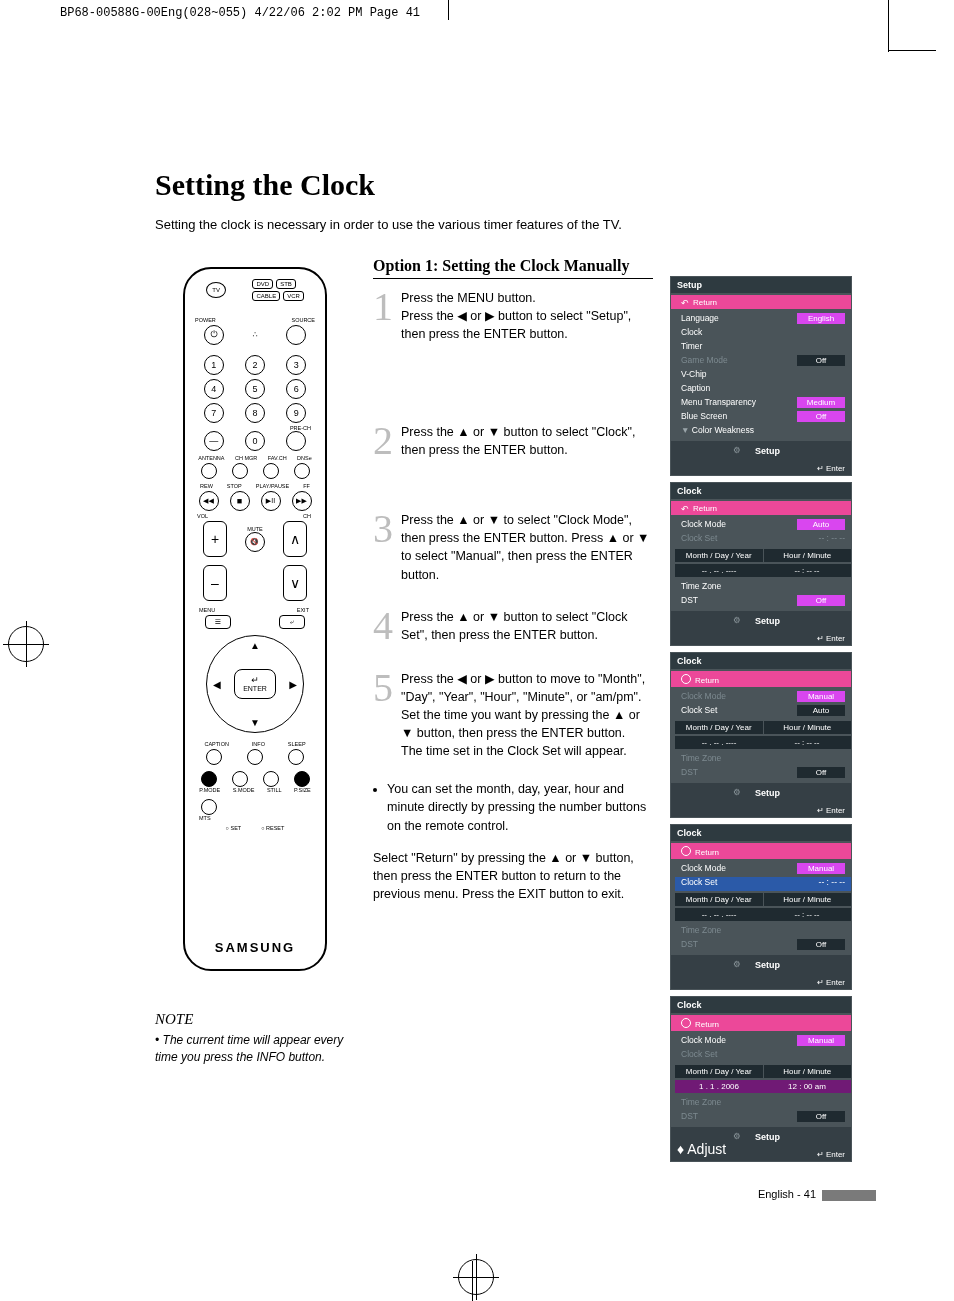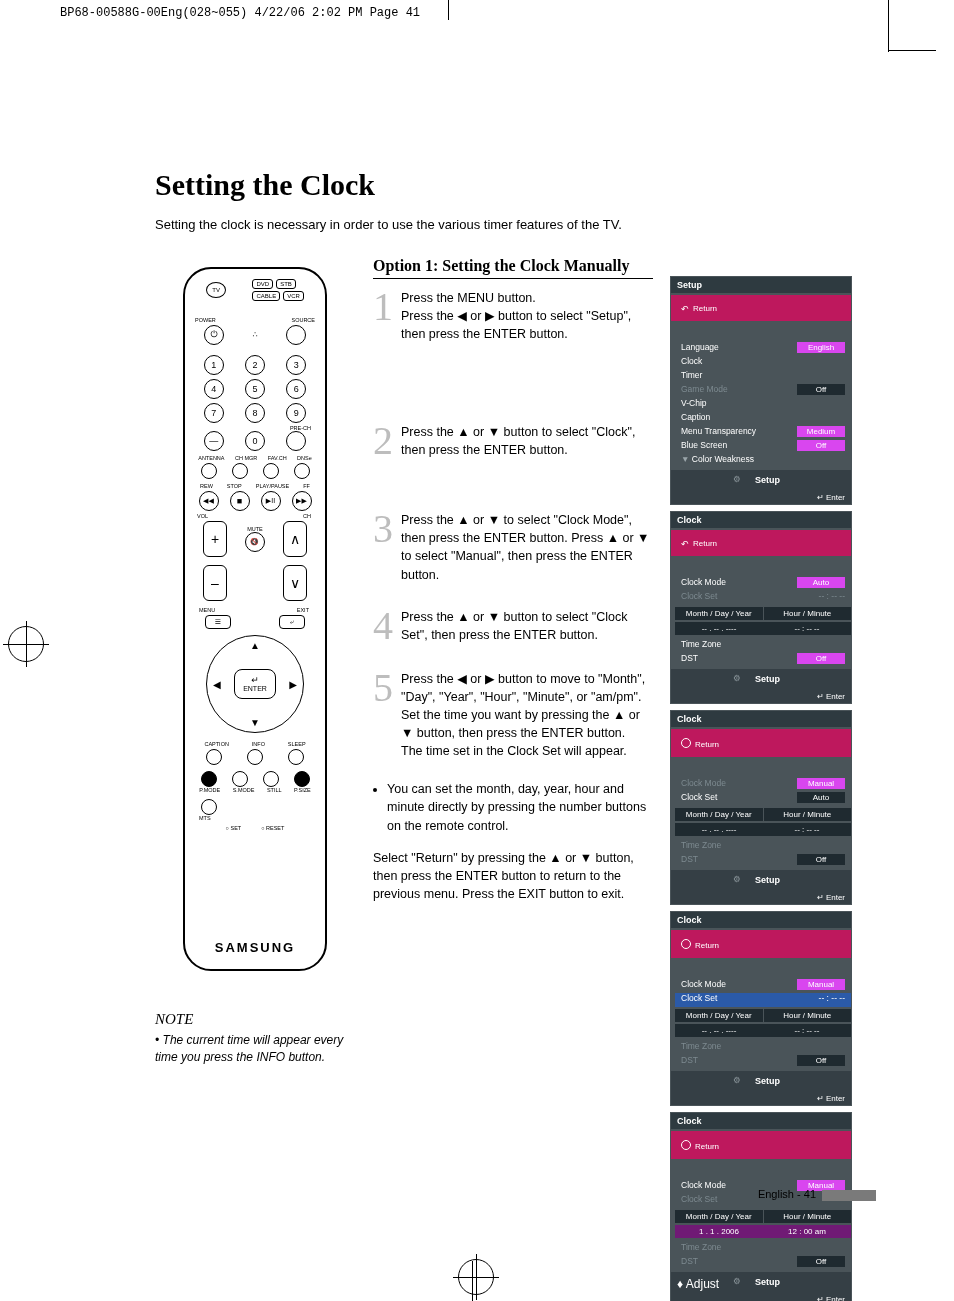--- a/index.html
+++ b/index.html
@@ -36,29 +36,29 @@
   .step-extra ul li{margin-bottom:4px}
 
   .osd{width:180px;background:#4a5459;color:#fff;font-size:8.5px;margin-bottom:8px;box-shadow:0 0 0 1px #4a5459}
   .osd-title{background:#2e3a40;padding:3px 6px;font-weight:700;font-size:9px}
   .osd-body{padding:4px 6px 2px 10px}
   .osd-row{display:flex;justify-content:space-between;align-items:flex-start;height:14px}
   .osd-row.dim{color:#7d8a90}
   .osd-row .lbl{white-space:nowrap}
   .osd-row .val{background:#1f2a30;color:#fff;font-size:8px;min-width:44px;text-align:center;padding:1px 2px}
   .osd-row .val.blue{background:#d946ef}
-  .osd-return{background:#be185d;margin:-2px -6px 21px -10px;padding:8px 10px;font-size:8px}
+  .osd-return{background:#ec4899;margin:-2px -6px 4px -10px;padding:2px 10px;font-size:8px}
   .osd-return .ico{display:inline-block;width:8px;height:8px;border:1px solid #fff;border-radius:50%;margin-right:4px;position:relative;top:1px}
   .osd-return .ico.arrow{border:none;font-size:9px}
   .osd-foot{background:#353f45;padding:3px 6px;position:relative;height:28px}
   .osd-foot .gear{position:absolute;left:50%;top:4px;transform:translateX(-28px);color:#8a959a}
   .osd-foot .setup{position:absolute;left:50%;top:5px;transform:translateX(-6px);font-weight:700;font-size:9px}
   .osd-foot .enter{position:absolute;right:6px;bottom:2px;font-size:8px}
   .osd-foot .enter::before{content:"↵ "}
-  .osd-foot .adjust{position:absolute;left:6px;bottom:15px;font-size:12px}
+  .osd-foot .adjust{position:absolute;left:6px;bottom:4px;font-size:14px}
   .osd-tablehdr{display:flex;background:#1f2a30;margin:2px -6px;font-size:8px}
   .osd-tablehdr>div{flex:1;text-align:center;padding:2px 0;border-right:1px solid #4a5459}
   .osd-tablehdr>div:last-child{border-right:none}
   .osd-tableval{display:flex;background:#701a75;margin:0 -6px 4px;font-size:8px}
   .osd-tableval.dark{background:#1f2a30}
   .osd-tableval>div{flex:1;text-align:center;padding:2px 0}
   .osd-down::before{content:"▼ ";color:#9aa5aa}
 
   .page-num{position:absolute;right:78px;bottom:100px;font-size:11px}
   .page-num-bar{display:inline-block;width:54px;height:11px;background:#7a7a7a;vertical-align:middle;margin-left:6px}

